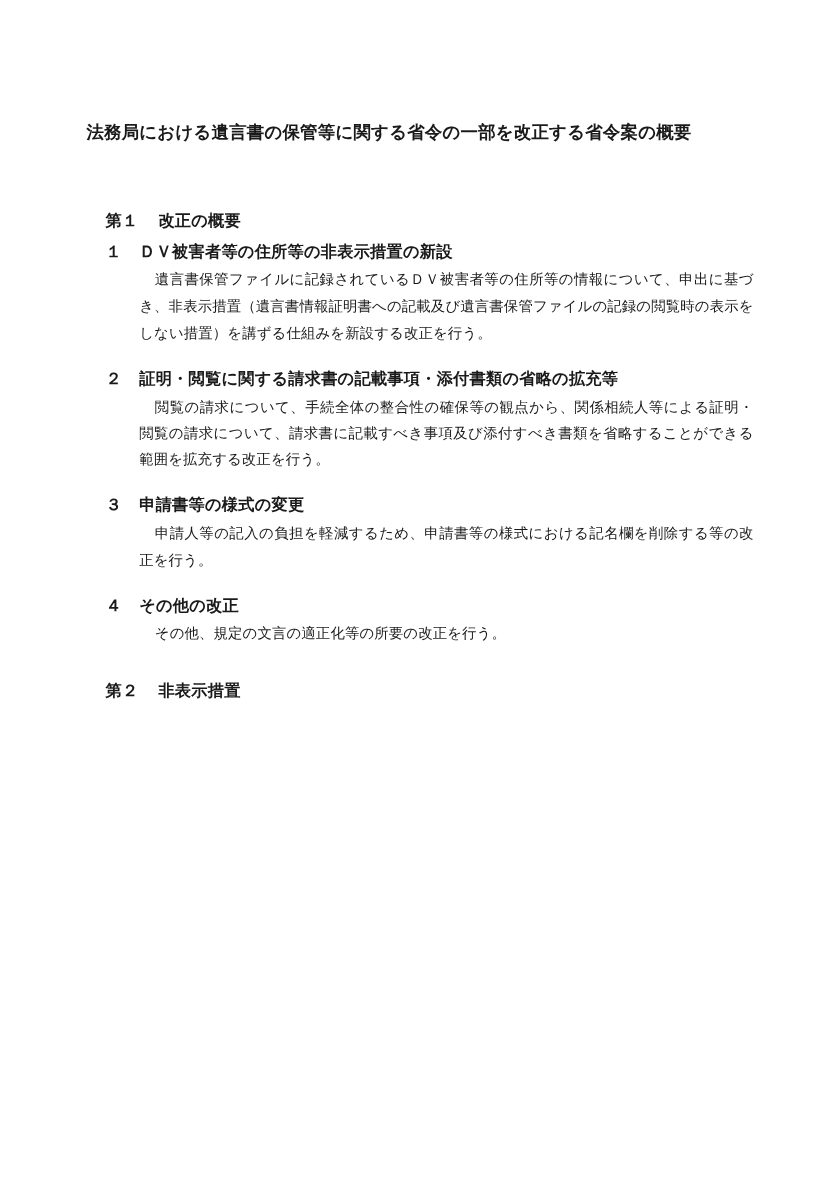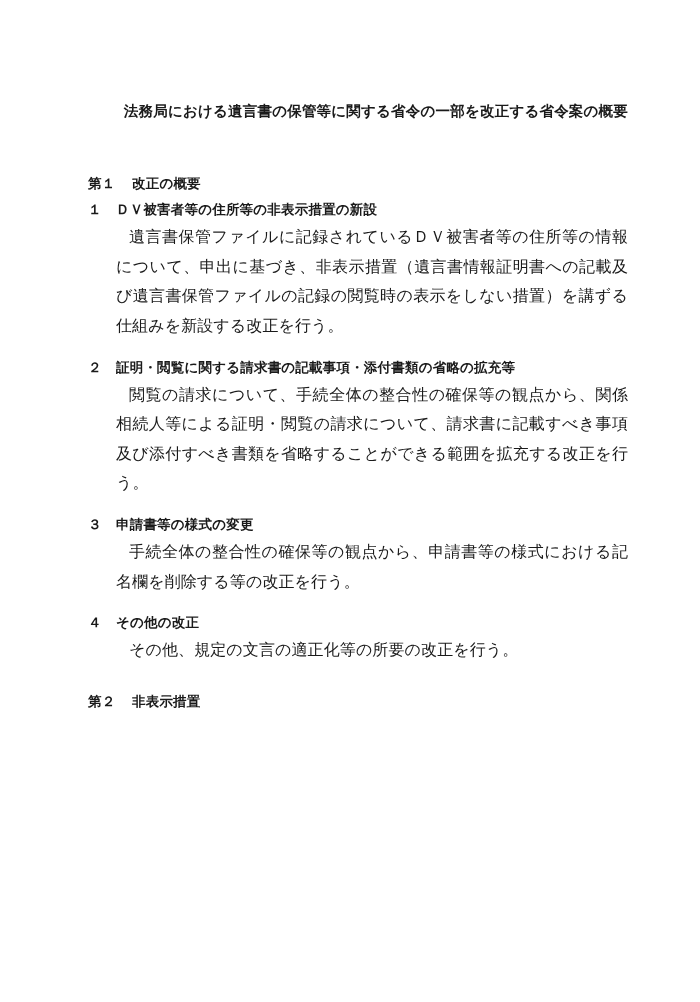--- a/index.html
+++ b/index.html
@@ -18,21 +18,21 @@
   .page {
     width: 700px;
     height: 1002px;
     box-sizing: border-box;
     padding: 100px 72px 0 72px;
     position: relative;
   }
   .doc-title {
     font-size: 14.5px;
     font-weight: bold;
-    text-align: right;
+    text-align: left;
     letter-spacing: 0.2px;
     margin: 0 0 52px 0;
     line-height: 1.6;
   }
   .section {
     margin-bottom: 2px;
   }
   .section-heading {
     font-size: 13.5px;
     font-weight: bold;
@@ -54,21 +54,21 @@
     margin: 0 0 3px 0;
     letter-spacing: 0.2px;
     display: flex;
     padding-left: 16px;
   }
   .item-heading .num {
     width: 28px;
     flex: 0 0 28px;
   }
   .item-body {
-    font-size: 16px;
+    font-size: 12px;
     line-height: 1.85;
     margin: 0;
     padding-left: 44px;
     text-indent: 13px;
     text-align: justify;
     letter-spacing: 0.1px;
   }
   .plain-body {
     font-size: 13.5px;
     line-height: 1.85;
@@ -106,21 +106,21 @@
         <span>証明・閲覧に関する請求書の記載事項・添付書類の省略の拡充等</span>
       </div>
       <p class="item-body">閲覧の請求について、手続全体の整合性の確保等の観点から、関係相続人等による証明・閲覧の請求について、請求書に記載すべき事項及び添付すべき書類を省略することができる範囲を拡充する改正を行う。</p>
     </div>
 
     <div class="item">
       <div class="item-heading">
         <span class="num">３</span>
         <span>申請書等の様式の変更</span>
       </div>
-      <p class="item-body">手続全体の整合性の確保等の観点から、申請書等の様式における記名欄を削除する等の改正を行う。</p>
+      <p class="item-body">申請人等の記入の負担を軽減するため、申請書等の様式における記名欄を削除する等の改正を行う。</p>
     </div>
 
     <div class="item">
       <div class="item-heading">
         <span class="num">４</span>
         <span>その他の改正</span>
       </div>
       <p class="item-body">その他、規定の文言の適正化等の所要の改正を行う。</p>
     </div>
   </div>

